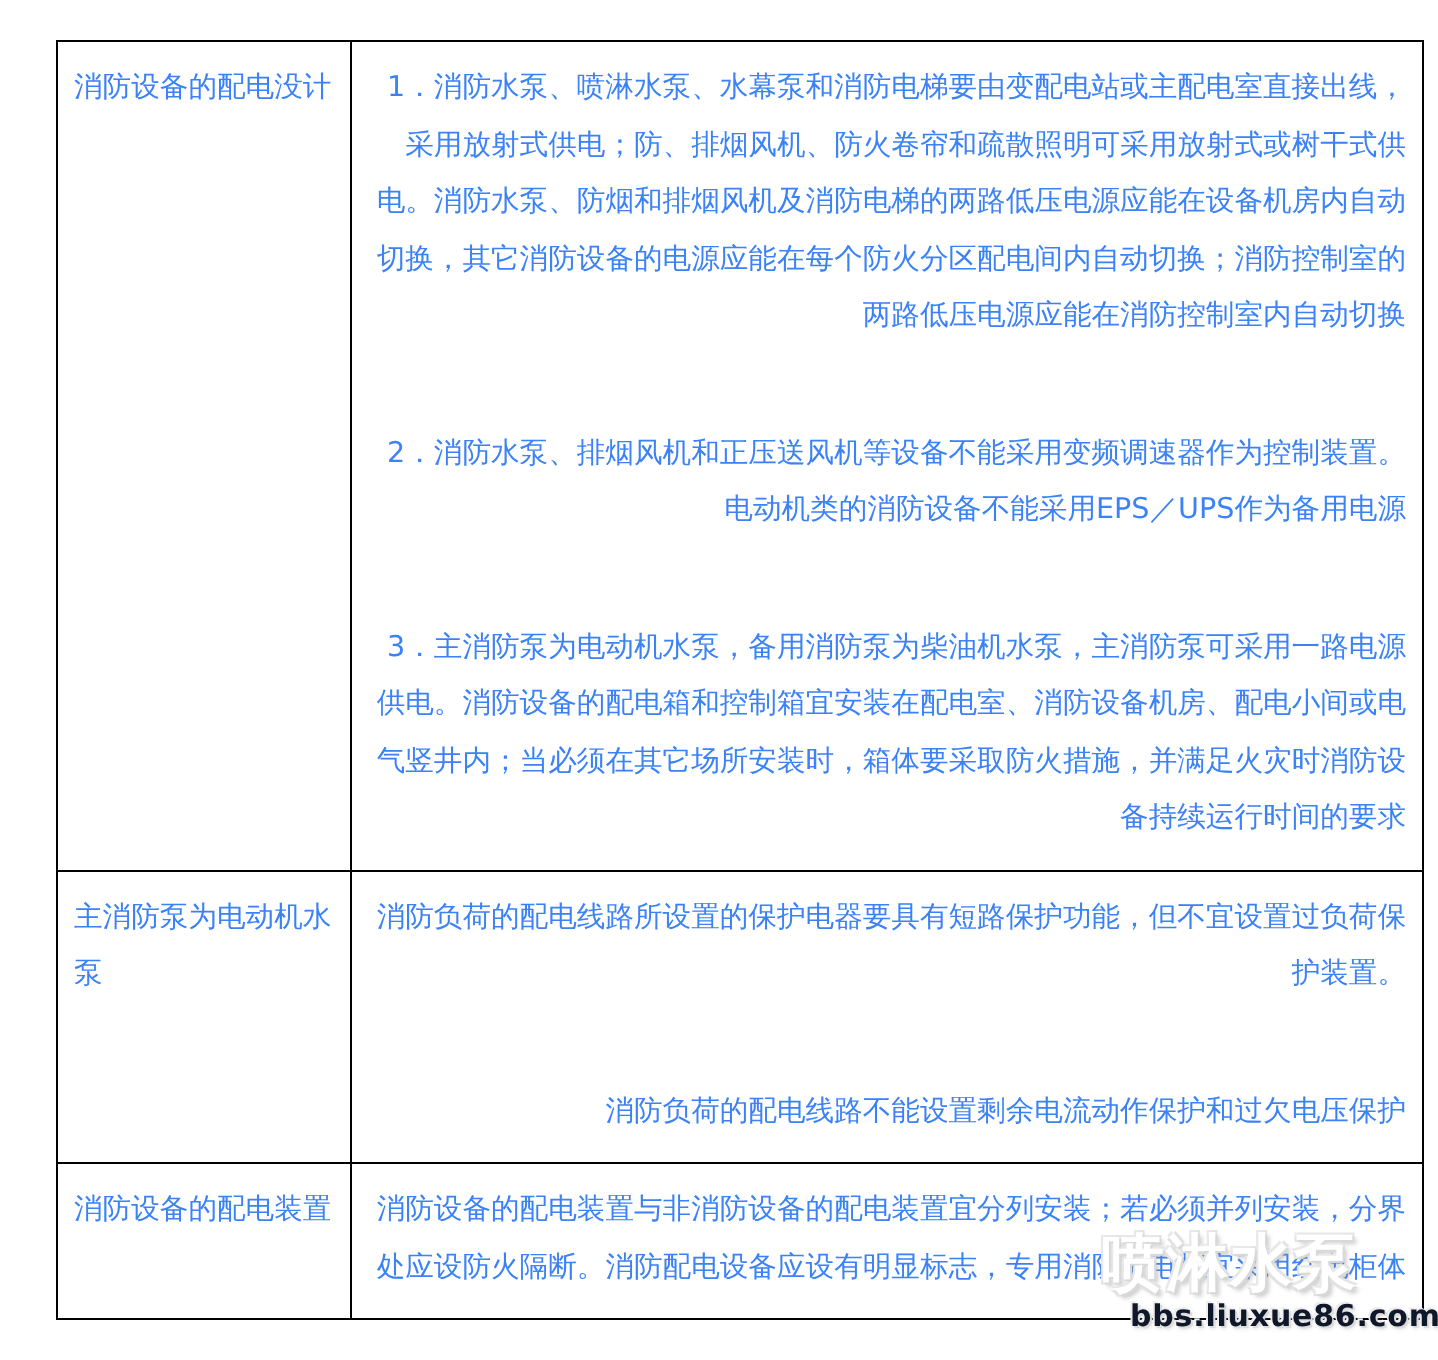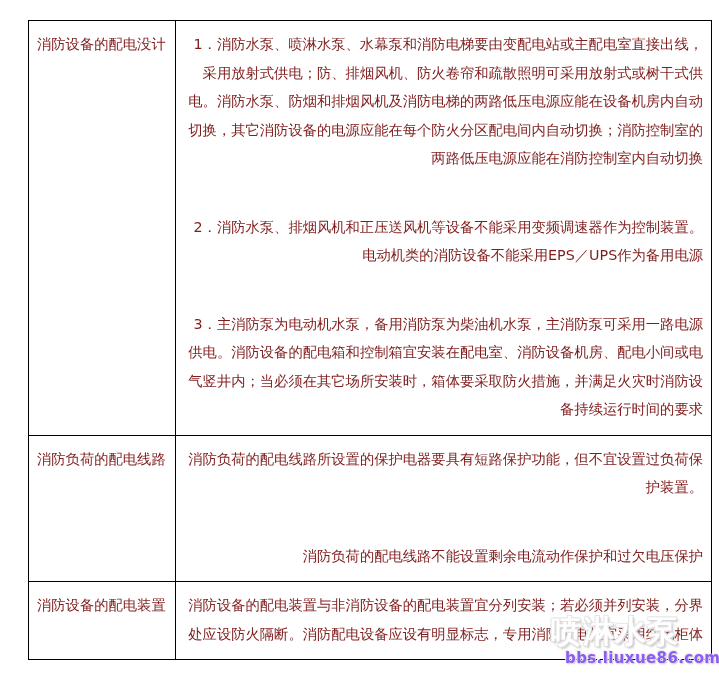--- a/index.html
+++ b/index.html
@@ -33,21 +33,21 @@
     border-collapse: collapse;
     table-layout: fixed;
   }
 
   #spec-table td {
     border: 1px solid #000000;
     vertical-align: top;
     padding: 9px 8px 11px 8px;
     font-size: 14.3px;
     line-height: 28.5px;
-    color: #7f1d1d;
+    color: #3b82f6;
     word-break: break-all;
   }
 
   td.term-cell {
     width: 130px;
   }
 
   td.desc-cell {
     width: 519px;
     text-align: right;
@@ -92,21 +92,21 @@
        2px 2px 2px rgba(140,140,140,0.45);
     font-family: "DejaVu Sans", "Liberation Sans", sans-serif;
   }
   #watermark .wm-sub {
     position: absolute;
     left: 1px;
     top: 38px;
     font-size: 15px;
     letter-spacing: 0.4px;
     font-weight: bold;
-    color: #8b5cf6;
+    color: #0f172a;
     text-shadow:
        1px 1px 0 #dcdcdc,
       -1px -1px 0 #ededed,
        1px 1px 2px rgba(150,150,150,0.45);
     font-family: "DejaVu Sans", "Liberation Sans", sans-serif;
     padding-left: 13px;
   }
 </style>
 </head>
 <body>
@@ -122,21 +122,21 @@
         </td>
         <td class="desc-cell">
           <p class="para">1．消防水泵、喷淋水泵、水幕泵和消防电梯要由变配电站或主配电室直接出线，采用放射式供电；防、排烟风机、防火卷帘和疏散照明可采用放射式或树干式供电。消防水泵、防烟和排烟风机及消防电梯的两路低压电源应能在设备机房内自动切换，其它消防设备的电源应能在每个防火分区配电间内自动切换；消防控制室的两路低压电源应能在消防控制室内自动切换</p>
           <p class="para">2．消防水泵、排烟风机和正压送风机等设备不能采用变频调速器作为控制装置。电动机类的消防设备不能采用EPS／UPS作为备用电源</p>
           <p class="para">3．主消防泵为电动机水泵，备用消防泵为柴油机水泵，主消防泵可采用一路电源供电。消防设备的配电箱和控制箱宜安装在配电室、消防设备机房、配电小间或电气竖井内；当必须在其它场所安装时，箱体要采取防火措施，并满足火灾时消防设备持续运行时间的要求</p>
         </td>
       </tr>
 
       <tr>
         <td class="term-cell">
-          <span class="term-text">消防负荷的配电线路</span>
+          <span class="term-text">主消防泵为电动机水泵</span>
         </td>
         <td class="desc-cell">
           <p class="para">消防负荷的配电线路所设置的保护电器要具有短路保护功能，但不宜设置过负荷保护装置。</p>
           <p class="para">消防负荷的配电线路不能设置剩余电流动作保护和过欠电压保护</p>
         </td>
       </tr>
 
       <tr>
         <td class="term-cell">
           <span class="term-text">消防设备的配电装置</span>

